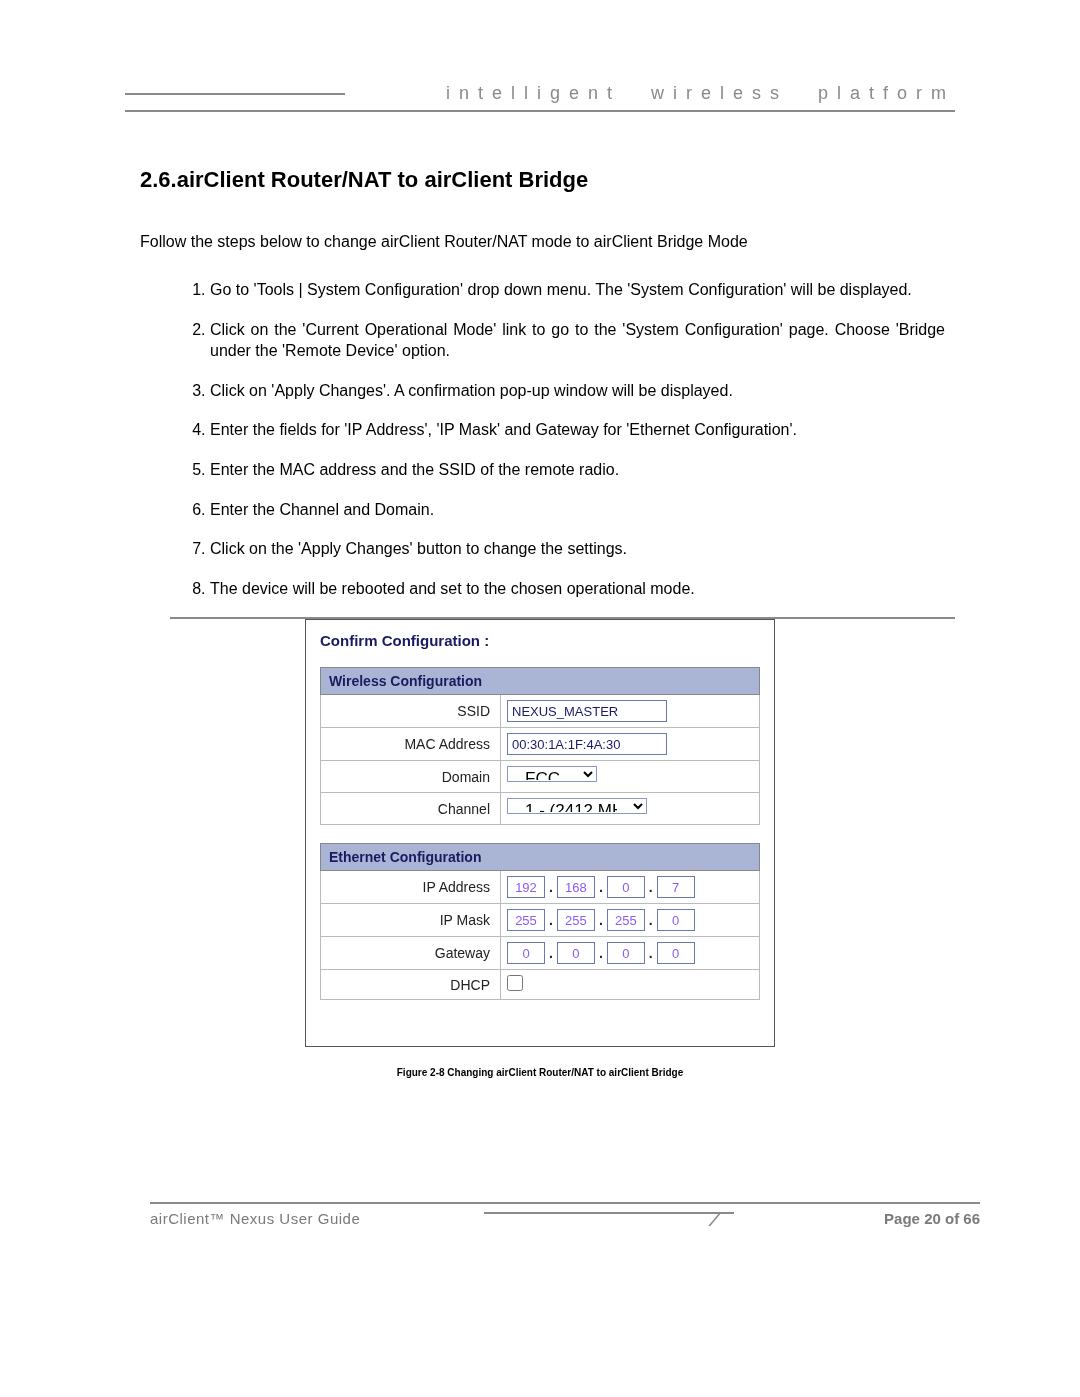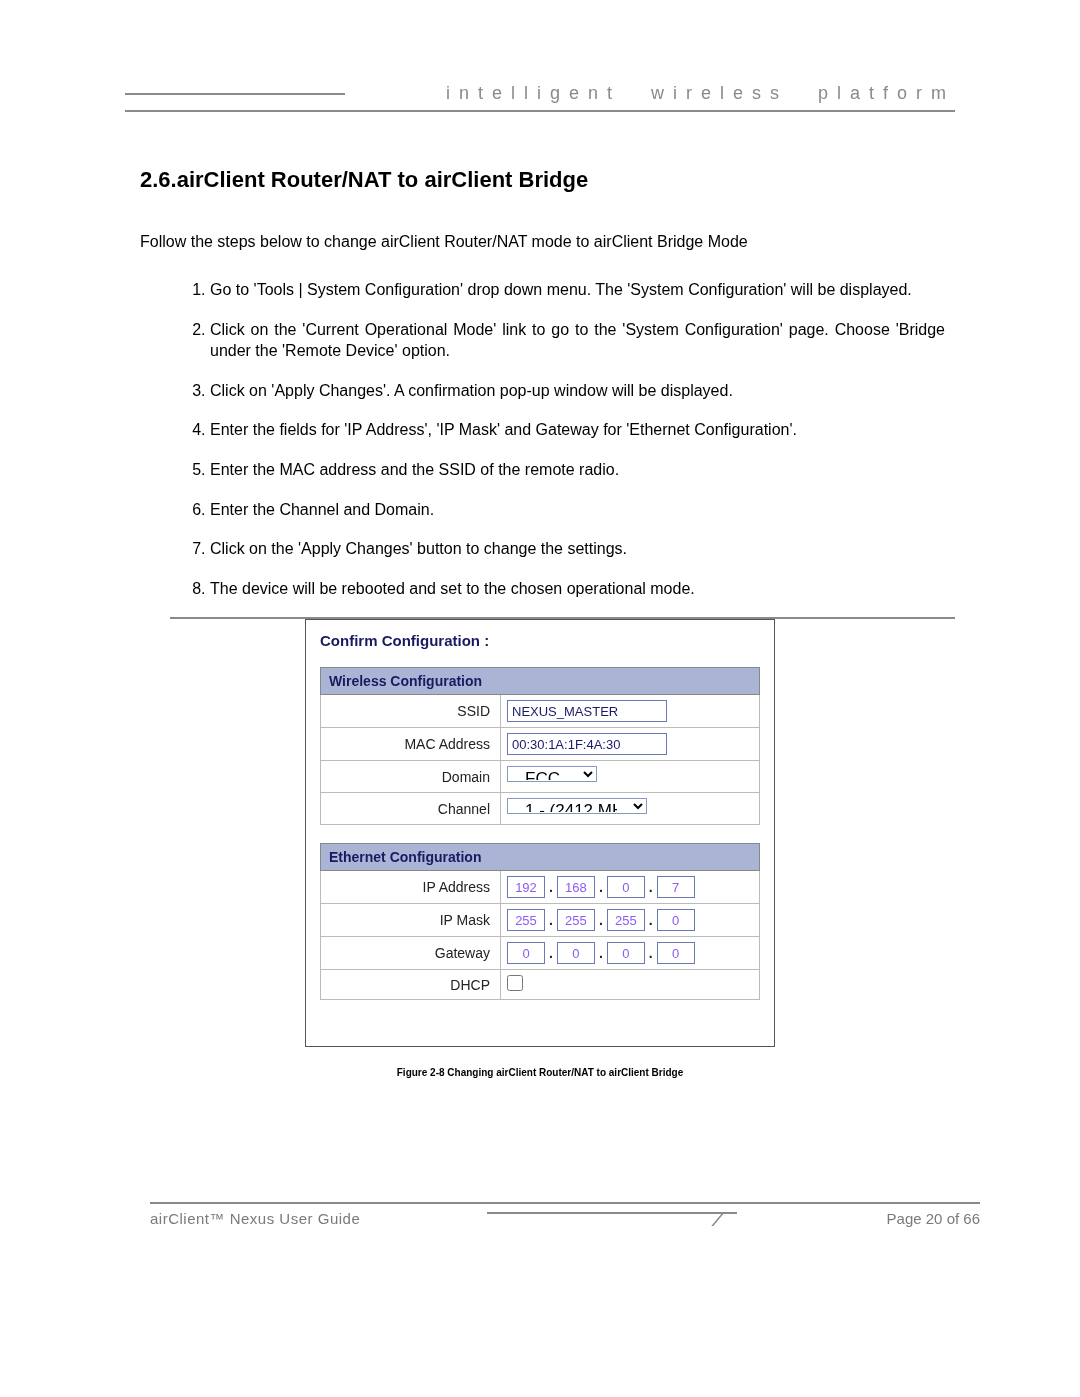--- a/index.html
+++ b/index.html
@@ -208,20 +208,21 @@
     top: -6px;
     width: 14px;
     height: 14px;
     border-left: 2px solid #8a8a8a;
     transform: skewX(-40deg);
     transform-origin: top left;
   }
   .footer .pg {
     flex: 0 0 auto;
     text-align: right;
+    font-weight: bold;
   }
 </style>
 </head>
 <body>
 
 <div class="page-frame">
 
   <div class="top-header">
     <div class="bar"></div>
     <div class="tagline">intelligent wireless platform</div>

